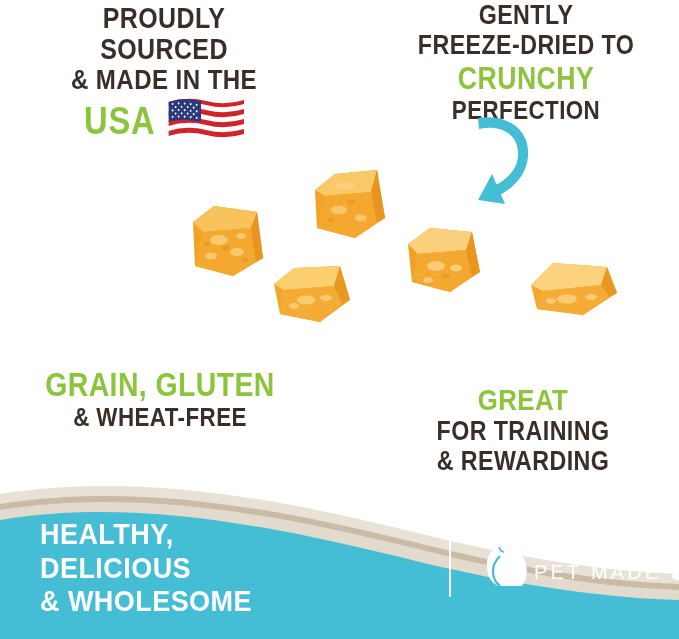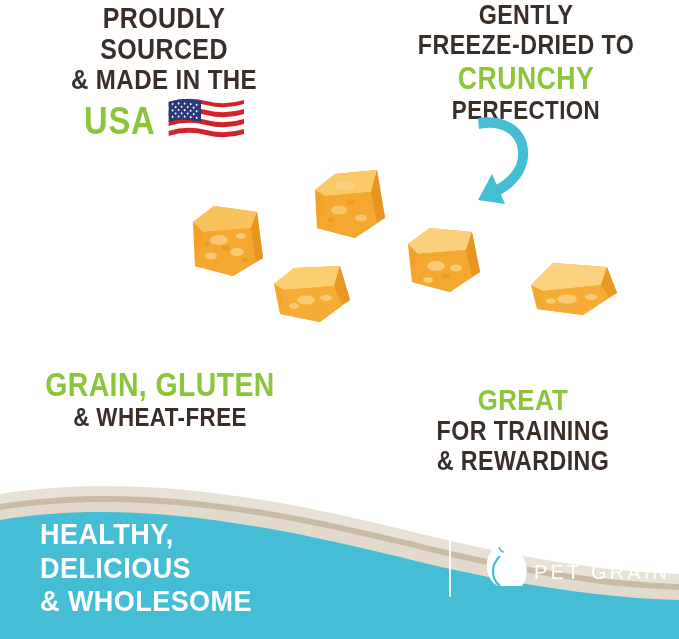--- a/index.html
+++ b/index.html
@@ -355,21 +355,21 @@
         <path d="M22,30 C19,26 18,22 19,20 C21,22 23,24 25,24 C28,23 31,23 34,24 C36,24 38,22 40,20 C41,22 40,26 37,30
                  C40,34 41,40 39,46 C37,53 33,58 28,59 L20,59 C16,55 14,48 15,42 C16,36 18,32 22,30 Z" fill="#ffffff"></path>
 
         <path d="M22,29 C18,33 15,38 15,44 C15,51 18,56 22,59" fill="none" stroke="#45bdd4" stroke-width="2.2"></path>
         <path d="M21,20 C22,23 24,25 26,25" fill="none" stroke="#45bdd4" stroke-width="1.6"></path>
       </svg>
 
       <div id="brand-words">
         <span id="brand-name"><span>Raw Paws</span></span>
         <span id="brand-sub-row">
-          <span id="brand-sub">PET GRAIN</span>
+          <span id="brand-sub">PET MADE</span>
           <svg id="paw-icon" width="20" height="18" viewBox="0 0 20 18">
             <ellipse cx="4.2" cy="6.2" rx="2.5" ry="3.1" fill="#ffffff" transform="rotate(-22 4.2 6.2)"></ellipse>
             <ellipse cx="8.6" cy="3.4" rx="2.4" ry="3.1" fill="#ffffff" transform="rotate(-8 8.6 3.4)"></ellipse>
             <ellipse cx="13.3" cy="3.6" rx="2.4" ry="3.1" fill="#ffffff" transform="rotate(8 13.3 3.6)"></ellipse>
             <ellipse cx="17.2" cy="6.6" rx="2.4" ry="3" fill="#ffffff" transform="rotate(24 17.2 6.6)"></ellipse>
             <path d="M10.6,8.2 C14.2,8.2 17,10.6 17,13.2 C17,15.8 14.2,17.2 10.6,17.2 C7,17.2 4.2,15.8 4.2,13.2 C4.2,10.6 7,8.2 10.6,8.2 Z" fill="#ffffff"></path>
           </svg>
         </span>
       </div>
     </div>

